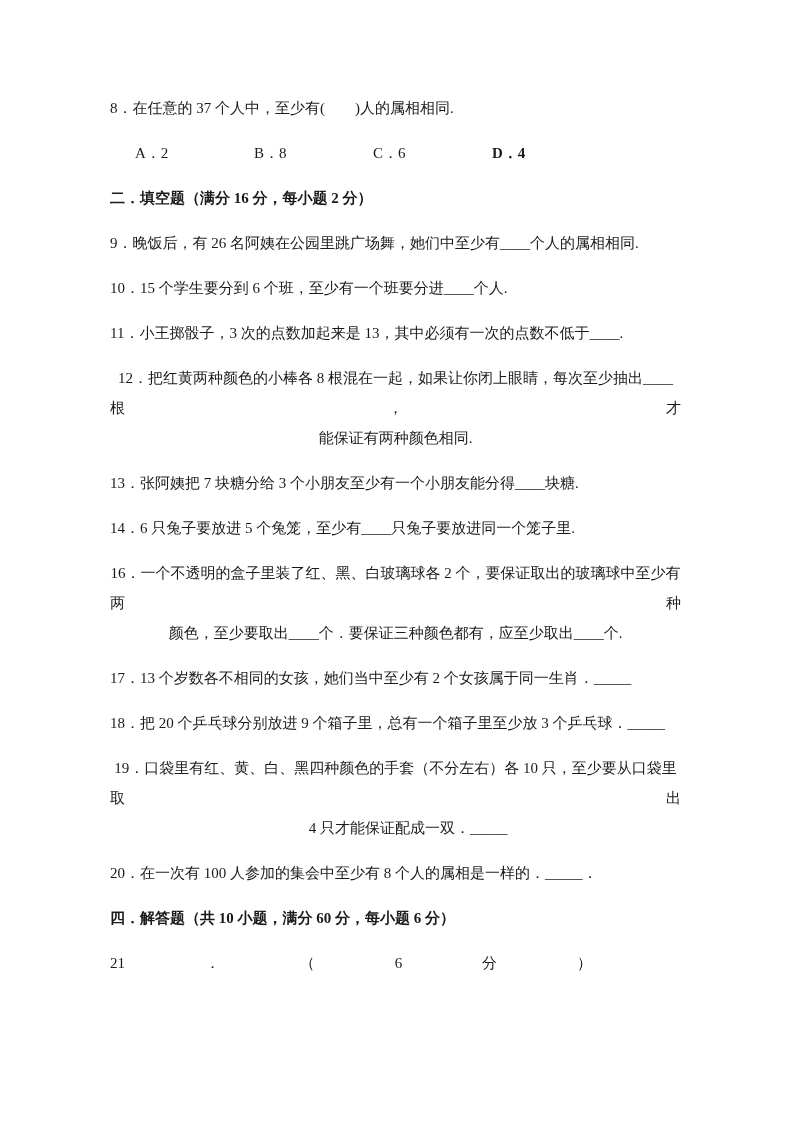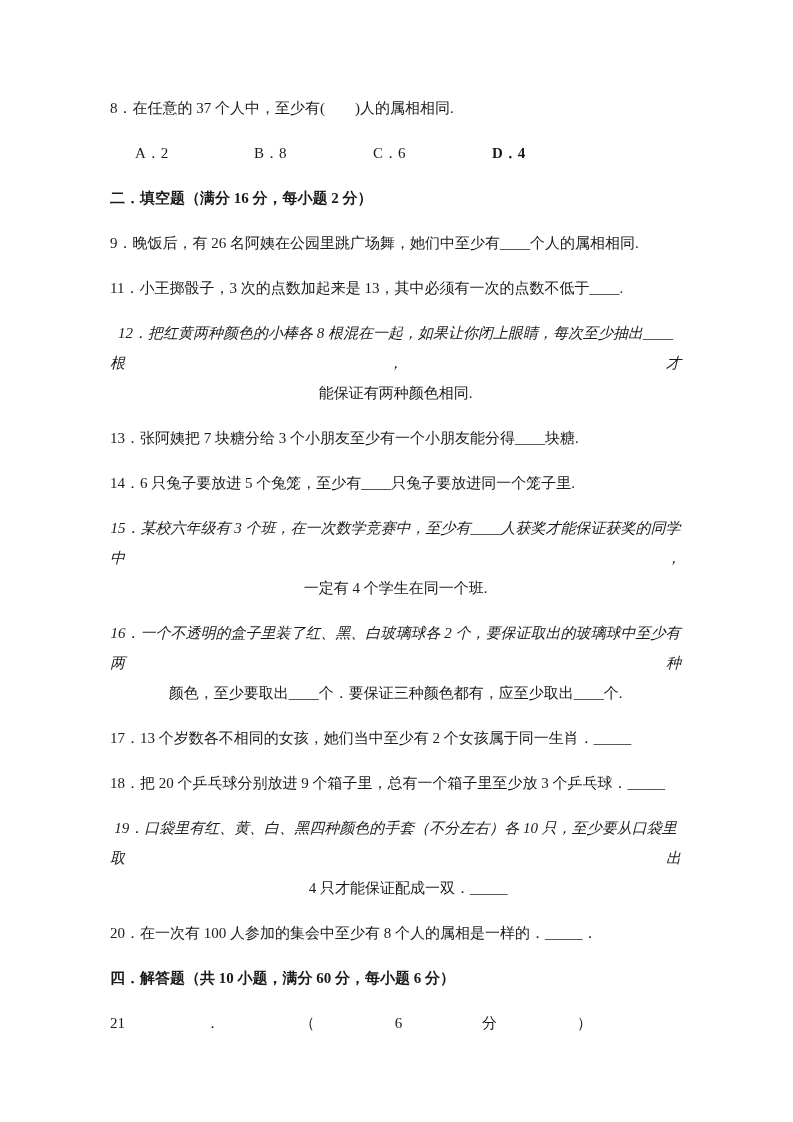--- a/index.html
+++ b/index.html
@@ -16,21 +16,21 @@
     padding: 93px 112px 4px 110px;
     color: #1a1a1a;
     font-family: "Liberation Serif", "DejaVu Serif", serif;
     font-size: 15px;
     line-height: 30px;
     overflow: hidden;
   }
   .line { margin: 0 0 15px 0; }
   .para { margin: 0 0 15px 0; }
   .para .line { margin: 0; text-align: center; }
-  .just { text-align: justify; text-align-last: justify; font-style: italic; }
+  .just { text-align: justify; text-align-last: justify; }
   .heading { font-weight: bold; }
   .indent { padding-left: 25px; }
   .options {
     display: flex;
     padding-left: 25px;
     margin: 0 0 15px 0;
     align-items: flex-end;
   }
   .opt { width: 119px; flex: 0 0 auto; }
   .opt:last-child { width: auto; font-weight: bold; }
@@ -51,34 +51,31 @@
   <div class="options">
     <span class="opt">A．2</span>
     <span class="opt">B．8</span>
     <span class="opt">C．6</span>
     <span class="opt">D．4</span>
   </div>
 
   <p class="line heading">二．填空题（满分 16 分，每小题 2 分）</p>
 
   <p class="line">9．晚饭后，有 26 名阿姨在公园里跳广场舞，她们中至少有____个人的属相相同.</p>
+  <p class="line">10．15 个学生要分到 6 个班，至少有一个班要分进____个人.</p>
   <p class="line">11．小王掷骰子，3 次的点数加起来是 13，其中必须有一次的点数不低于____.</p>
 
   <div class="para">
     <p class="line just">12．把红黄两种颜色的小棒各 8 根混在一起，如果让你闭上眼睛，每次至少抽出____根，才</p>
     <p class="line">能保证有两种颜色相同.</p>
   </div>
 
   <p class="line">13．张阿姨把 7 块糖分给 3 个小朋友至少有一个小朋友能分得____块糖.</p>
   <p class="line">14．6 只兔子要放进 5 个兔笼，至少有____只兔子要放进同一个笼子里.</p>
 
-  <div class="para">
-    <p class="line just">15．某校六年级有 3 个班，在一次数学竞赛中，至少有____人获奖才能保证获奖的同学中，</p>
-    <p class="line">一定有 4 个学生在同一个班.</p>
-  </div>
 
   <div class="para">
     <p class="line just">16．一个不透明的盒子里装了红、黑、白玻璃球各 2 个，要保证取出的玻璃球中至少有两种</p>
     <p class="line">颜色，至少要取出____个．要保证三种颜色都有，应至少取出____个.</p>
   </div>
 
 
   <p class="line">17．13 个岁数各不相同的女孩，她们当中至少有 2 个女孩属于同一生肖．_____</p>
   <p class="line">18．把 20 个乒乓球分别放进 9 个箱子里，总有一个箱子里至少放 3 个乒乓球．_____</p>
 

